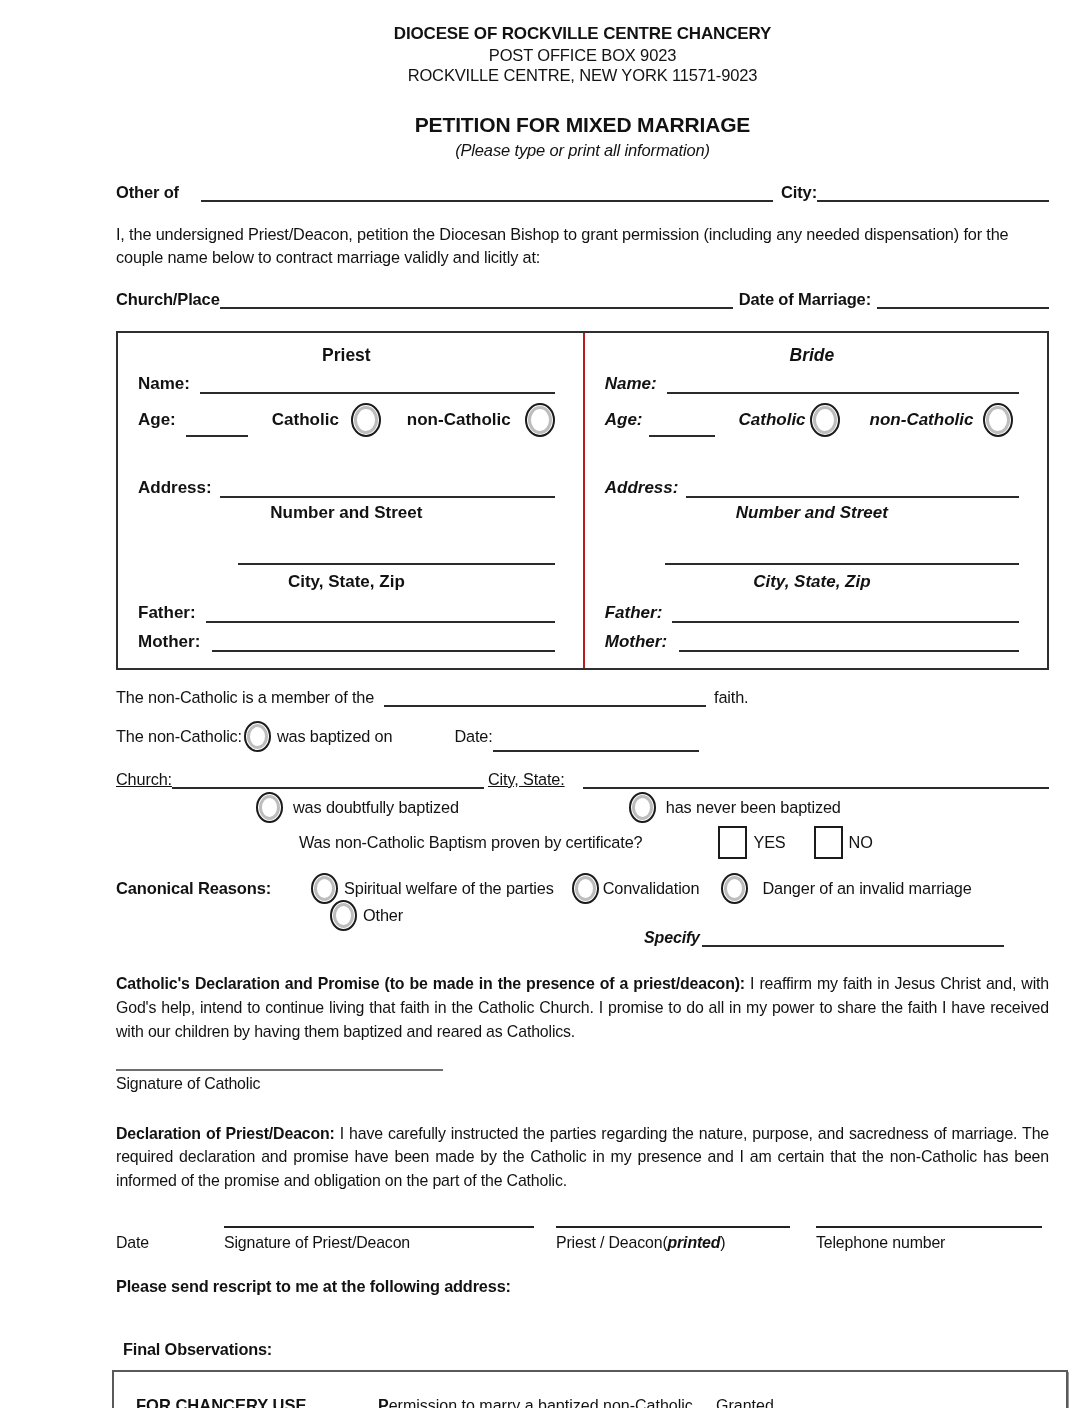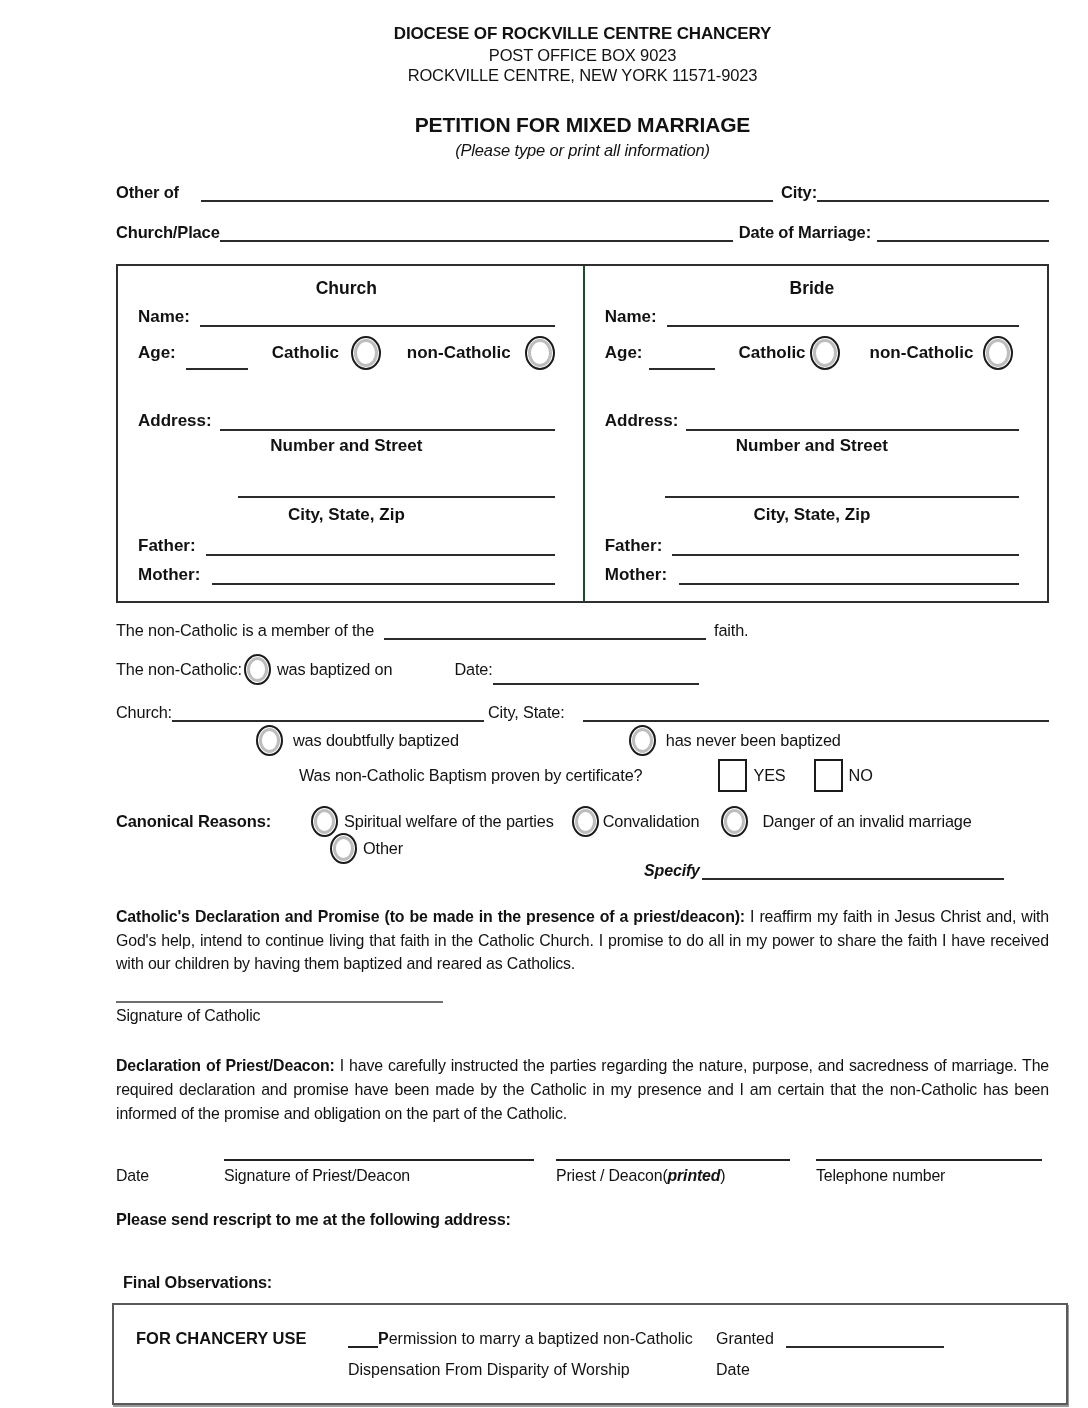--- a/index.html
+++ b/index.html
@@ -30,21 +30,21 @@
 
   .church-row { margin-top: 23px; }
   .church-row .lbl { font-weight: bold; font-size: 16.5px; white-space: nowrap; }
   .intro { margin-top: 21px; line-height: 1.42; font-size: 16.3px; padding-right: 2px; }
   .place-row { margin-top: 21px; }
   .place-row .lbl { font-weight: bold; font-size: 16.5px; white-space: nowrap; }
 
   
   .ptable { margin-top: 22px; border: 2px solid #2f2f2f; display: grid; grid-template-columns: 1fr 1fr; }
   .pcol { padding: 12px 28px 16px 20px; }
-  .pcol + .pcol { border-left: 2px solid #14532d; }
+  .pcol + .pcol { border-left: 2px solid #b91c1c; font-style: italic; }
   .p-head { text-align: center; font-weight: bold; font-size: 17.5px; letter-spacing: 0; }
   .pcol .frow { display: flex; align-items: flex-end; }
   .pcol .lbl { font-weight: bold; font-size: 17px; letter-spacing: 0; white-space: nowrap; }
   .name-row { margin-top: 8px; }
   .age-row { margin-top: 9px; align-items: center !important; }
   .addr-row { margin-top: 41px; }
   .caption { text-align: center; font-weight: bold; font-size: 17px; letter-spacing: 0; margin-top: 5px; }
   .csz-line { margin-top: 27px; margin-left: 100px; display: block; }
   .caption2 { margin-top: 7px; }
   .father-row { margin-top: 11px; }
@@ -54,21 +54,21 @@
   .radio {
     display: inline-block; width: 27px; height: 31px; flex: 0 0 auto;
     border: 2.5px solid #1b1b1b; border-radius: 50%; background: #fff;
     box-shadow: inset 0 0 0 1px #fff, inset 0 0 0 4px #bdbdbd;
   }
   .radio.lg { width: 30px; height: 34px; }
   .checkbox { display: inline-block; width: 29px; height: 33px; flex: 0 0 auto; border: 2.5px solid #1b1b1b; background: #fff; }
 
   .faith-row { margin-top: 18px; font-size: 16.3px; }
   .bapt-row { margin-top: 14px; font-size: 16.3px; }
-  .church2-row { margin-top: 18px; font-size: 16.3px; }
+  .church2-row { margin-top: 18px; font-size: 16.3px; text-decoration: underline; }
   .opt-row { margin-top: 3px; padding-left: 140px; font-size: 16.3px; }
   .cert-row { margin-top: 3px; padding-left: 183px; font-size: 16.3px; gap: 6px; }
   .canon-row { margin-top: 14px; font-size: 16.3px; }
   .canon-row .lbl { font-weight: bold; font-size: 16.5px; white-space: nowrap; }
   .other-row { margin-top: -4px; padding-left: 214px; font-size: 16.3px; }
   .specify-row { margin-top: -2px; padding-left: 528px; }
 
   .decl { margin-top: 25px; text-align: justify; font-size: 15.9px; line-height: 1.5; }
   .decl .lead { font-weight: bold; }
   .sig-cath-line { margin-top: 25px; width: 327px; border-bottom: 2px solid #6e6e6e; height: 2px; }
@@ -106,32 +106,33 @@
     <div class="h-note">(Please type or print all information)</div>
   </div>
 
   <div class="row church-row">
     <span class="lbl">Other of</span>
     <span class="u grow" style="margin-left:22px;"></span>
     <span class="lbl" style="margin-left:8px;">City:</span>
     <span class="u" style="width:232px;"></span>
   </div>
 
+  <p class="intro">I, the undersigned Priest/Deacon, petition the Diocesan Bishop to grant permission (including any needed dispensation) for the couple name below to contract marriage validly and licitly at:</p>
 
   <div class="row place-row">
     <span class="lbl">Church/Place</span>
     <span class="u grow"></span>
     <span class="lbl" style="margin-left:6px;">Date of Marriage:</span>
     <span class="u" style="width:172px;margin-left:6px;"></span>
   </div>
 
   <div class="ptable">
 
     <div class="pcol">
-      <div class="p-head">Church</div>
+      <div class="p-head">Priest</div>
       <div class="frow name-row">
         <span class="lbl">Name:</span>
         <span class="u grow" style="margin-left:10px;"></span>
       </div>
       <div class="frow age-row">
         <span class="lbl">Age:</span>
         <span class="u" style="width:62px;margin-left:10px;align-self:flex-end;"></span>
         <span class="lbl" style="margin-left:24px;">Catholic</span>
         <span class="radio lg" style="margin-left:12px;"></span>
         <span class="lbl" style="margin-left:26px;">non-Catholic</span>

